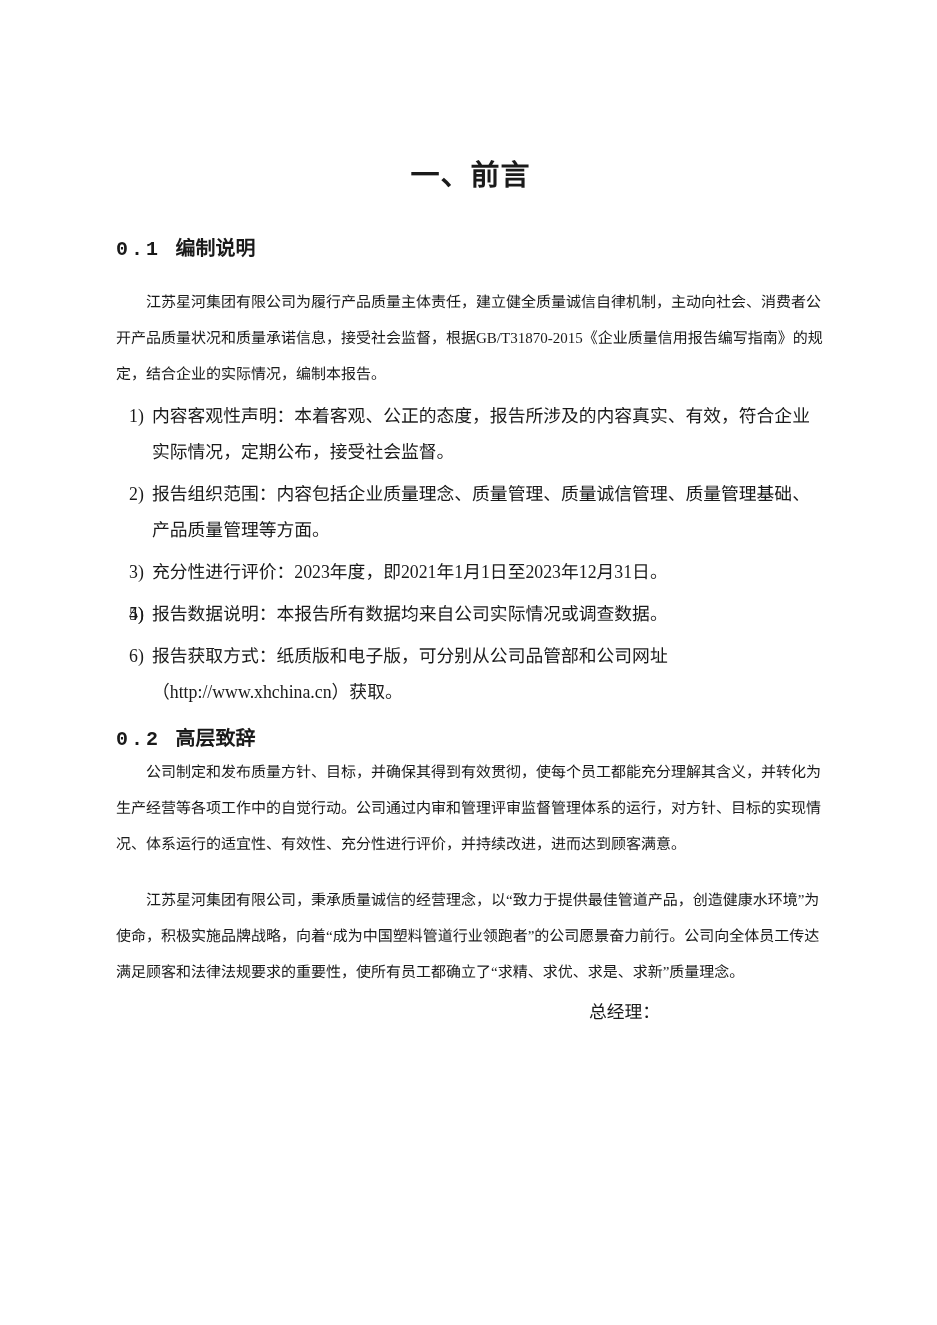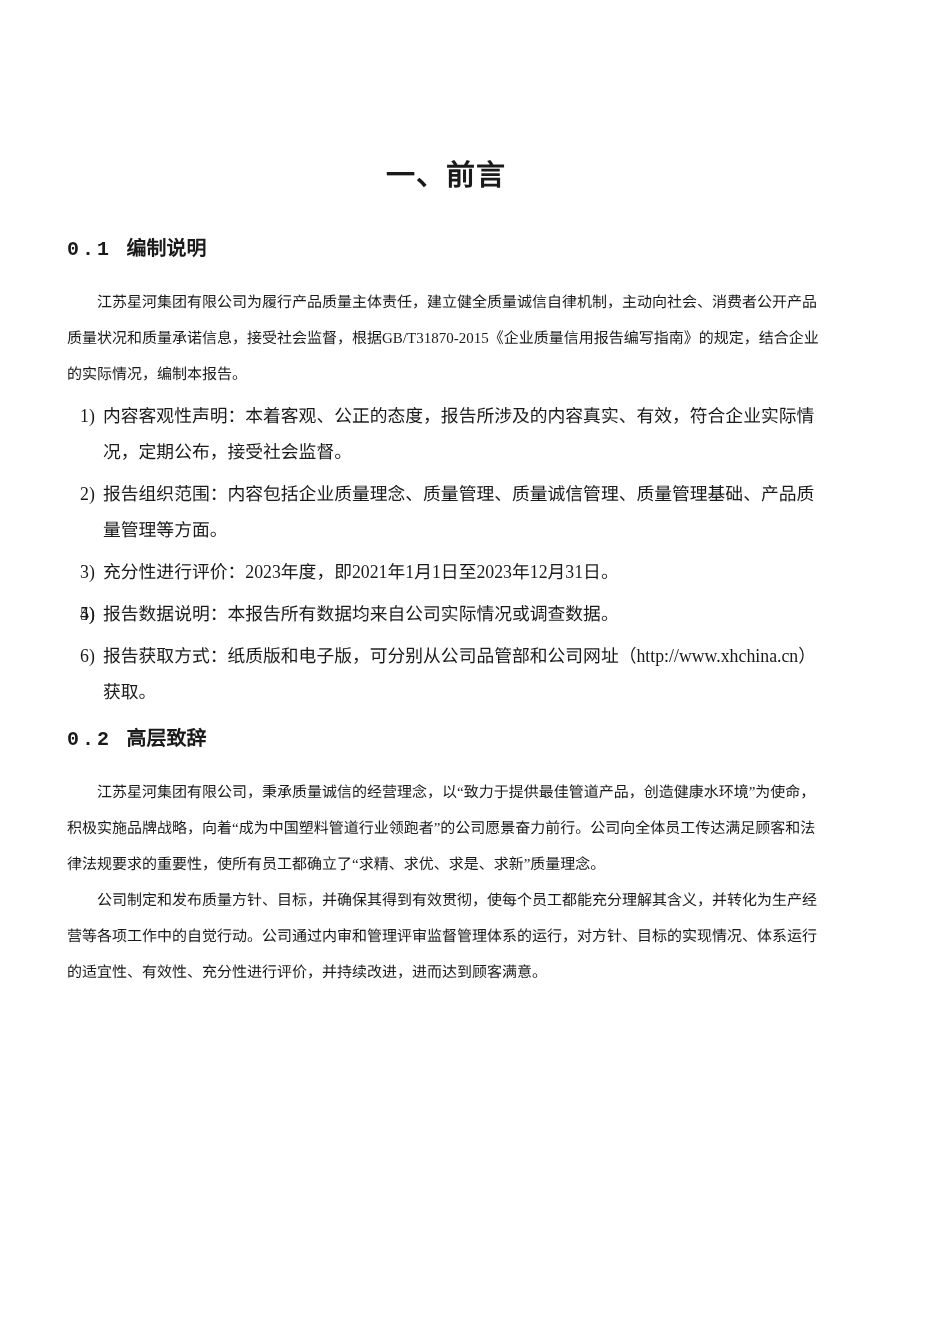--- a/index.html
+++ b/index.html
@@ -8,21 +8,21 @@
     padding: 0;
     background: #ffffff;
   }
   .page {
     position: relative;
     width: 937px;
     height: 1150px;
     margin: 0 auto;
     background: #ffffff;
     box-sizing: border-box;
-    padding: 156px 112px 0 67px;
+    padding: 156px 112px 0 116px;
     overflow: hidden;
     color: #1a1a1a;
     font-family: "Liberation Serif", "DejaVu Serif", serif;
   }
   .doc-title {
     margin: 0;
     text-align: center;
     font-family: "Liberation Sans", "DejaVu Sans", sans-serif;
     font-weight: 700;
     font-size: 29px;
@@ -130,21 +130,22 @@
       <span class="item-num">6)</span>
       <span>报告获取方式：纸质版和电子版，可分别从公司品管部和公司网址（http://www.xhchina.cn）获取。</span>
     </div>
   </div>
 
   <h2 class="section-heading tight">
     <span class="sec-num">0.2</span>
     <span>高层致辞</span>
   </h2>
 
+  <p class="para follow">公司制定和发布质量方针、目标，并确保其得到有效贯彻，使每个员工都能充分理解其含义，并转化为生产经营等各项工作中的自觉行动。公司通过内审和管理评审监督管理体系的运行，对方针、目标的实现情况、体系运行的适宜性、有效性、充分性进行评价，并持续改进，进而达到顾客满意。</p>
   <p class="para">江苏星河集团有限公司，秉承质量诚信的经营理念，以“致力于提供最佳管道产品，创造健康水环境”为使命，积极实施品牌战略，向着“成为中国塑料管道行业领跑者”的公司愿景奋力前行。公司向全体员工传达满足顾客和法律法规要求的重要性，使所有员工都确立了“求精、求优、求是、求新”质量理念。</p>
-  <p class="para follow">公司制定和发布质量方针、目标，并确保其得到有效贯彻，使每个员工都能充分理解其含义，并转化为生产经营等各项工作中的自觉行动。公司通过内审和管理评审监督管理体系的运行，对方针、目标的实现情况、体系运行的适宜性、有效性、充分性进行评价，并持续改进，进而达到顾客满意。</p>
 
   <div class="signature">
+    <div>总经理：</div>
   </div>
 
   <div class="page-number">1</div>
 
 </div>
 
 </body></html>

